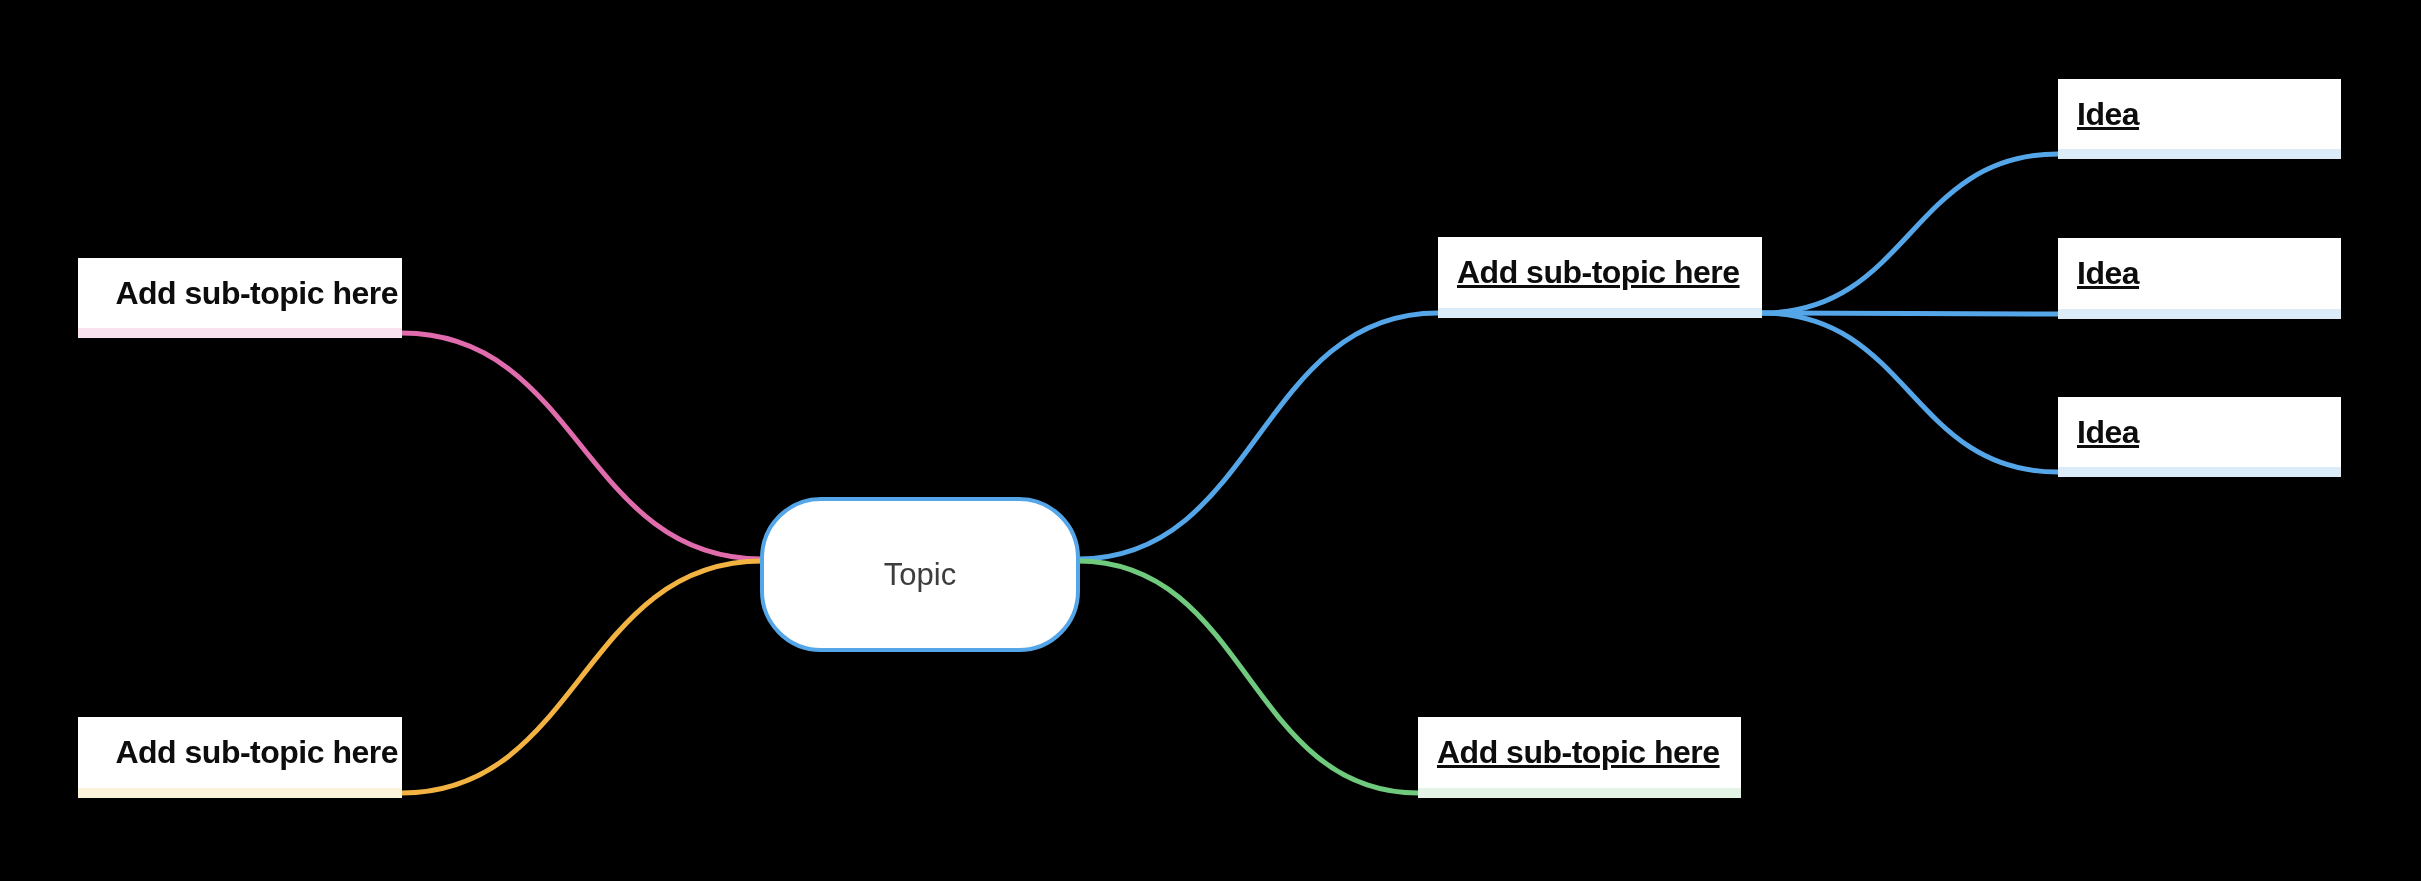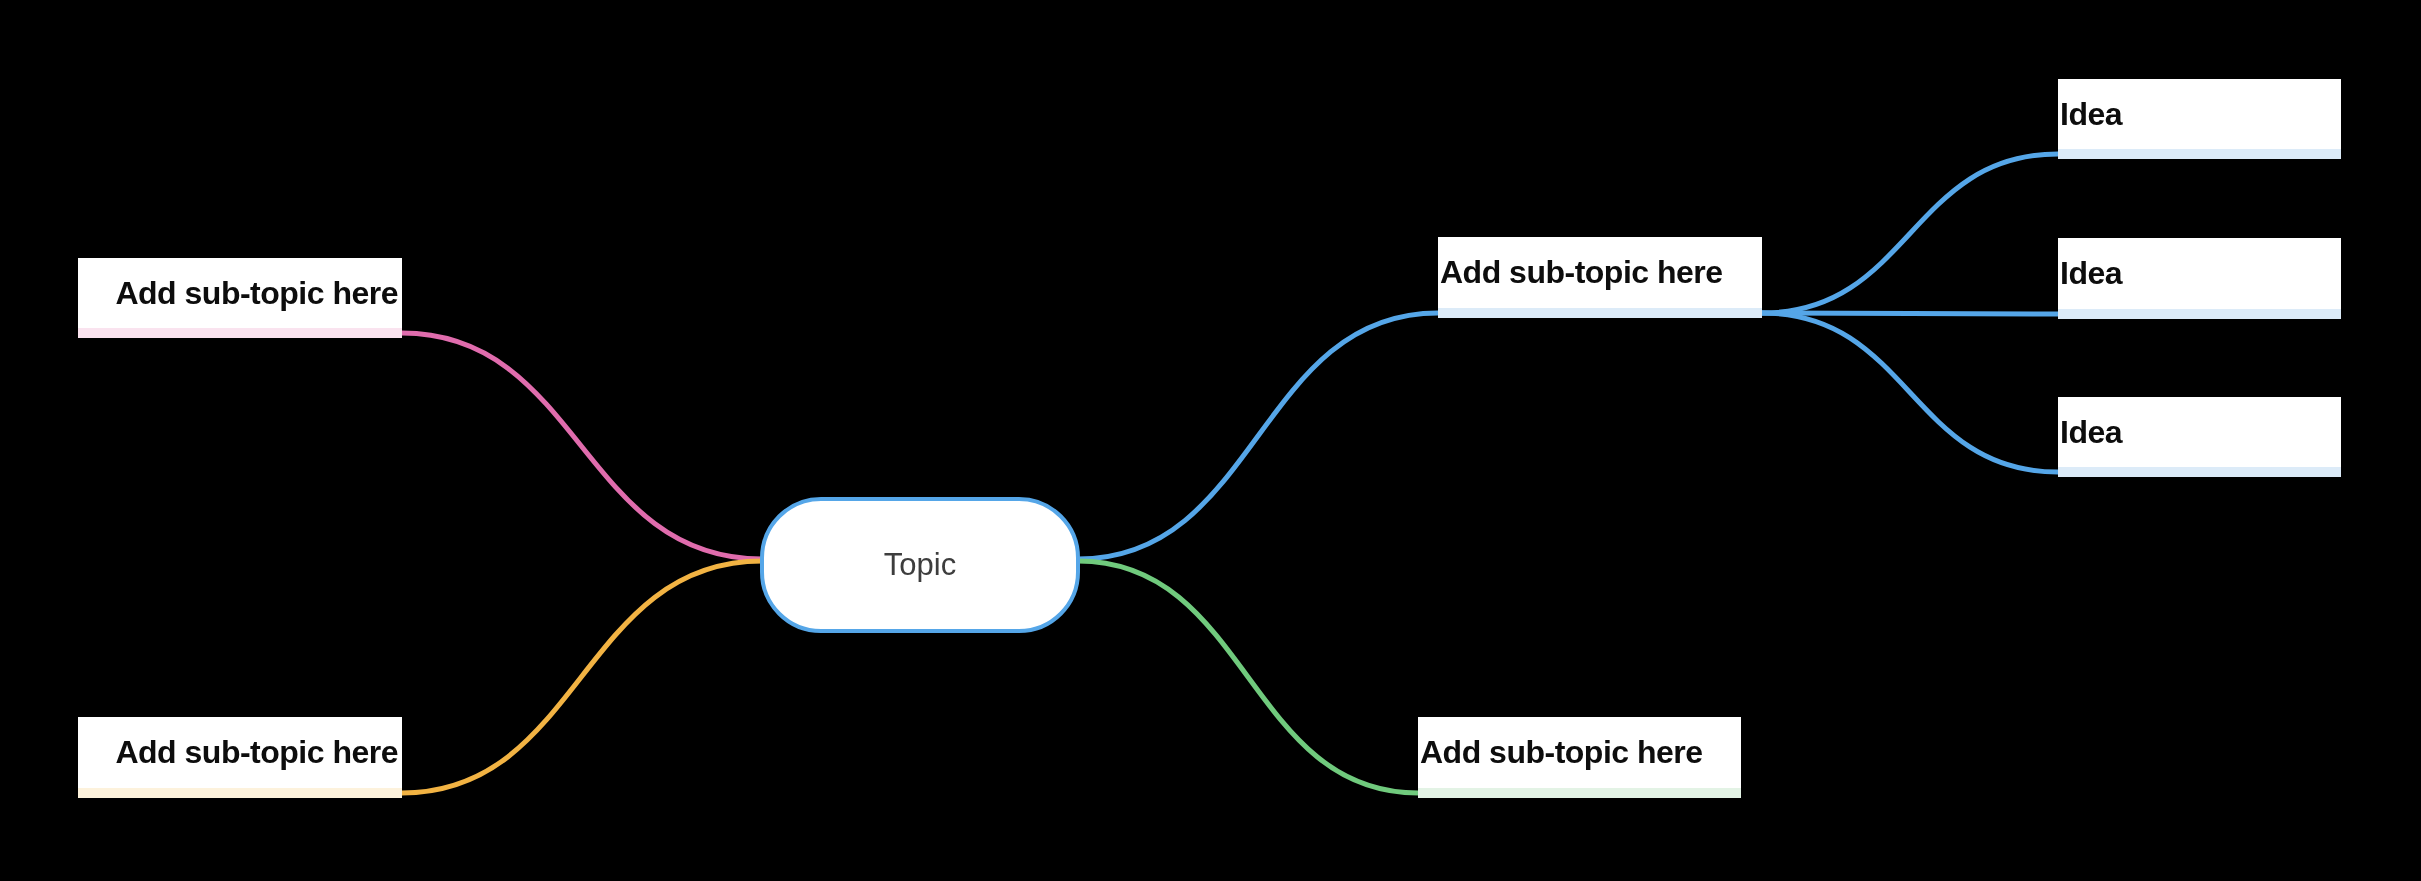--- a/index.html
+++ b/index.html
@@ -38,32 +38,32 @@
     display: flex;
     align-items: center;
     font-weight: 700;
     font-size: 32px;
     letter-spacing: -0.5px;
     color: #0d0d0d;
     white-space: nowrap;
     overflow: hidden;
   }
   .node.align-right .content { justify-content: flex-end; padding-right: 4px; }
-  .node.align-left  .content { justify-content: flex-start; padding-left: 2px; }
+  .node.align-left  .content { justify-content: flex-start; padding-left: 19px; text-decoration: underline; }
   .underline {
     height: 10px;
     width: 100%;
     flex: 0 0 auto;
   }
   #topic-node {
     position: absolute;
     left: 760px;
     top: 497px;
     width: 320px;
-    height: 136px;
+    height: 155px;
     background: #ffffff;
     border: 4px solid #55a6e8;
     border-radius: 61px;
     display: flex;
     align-items: center;
     justify-content: center;
     font-size: 31px;
     font-weight: 400;
     color: #3d3d3d;
     box-sizing: border-box;

